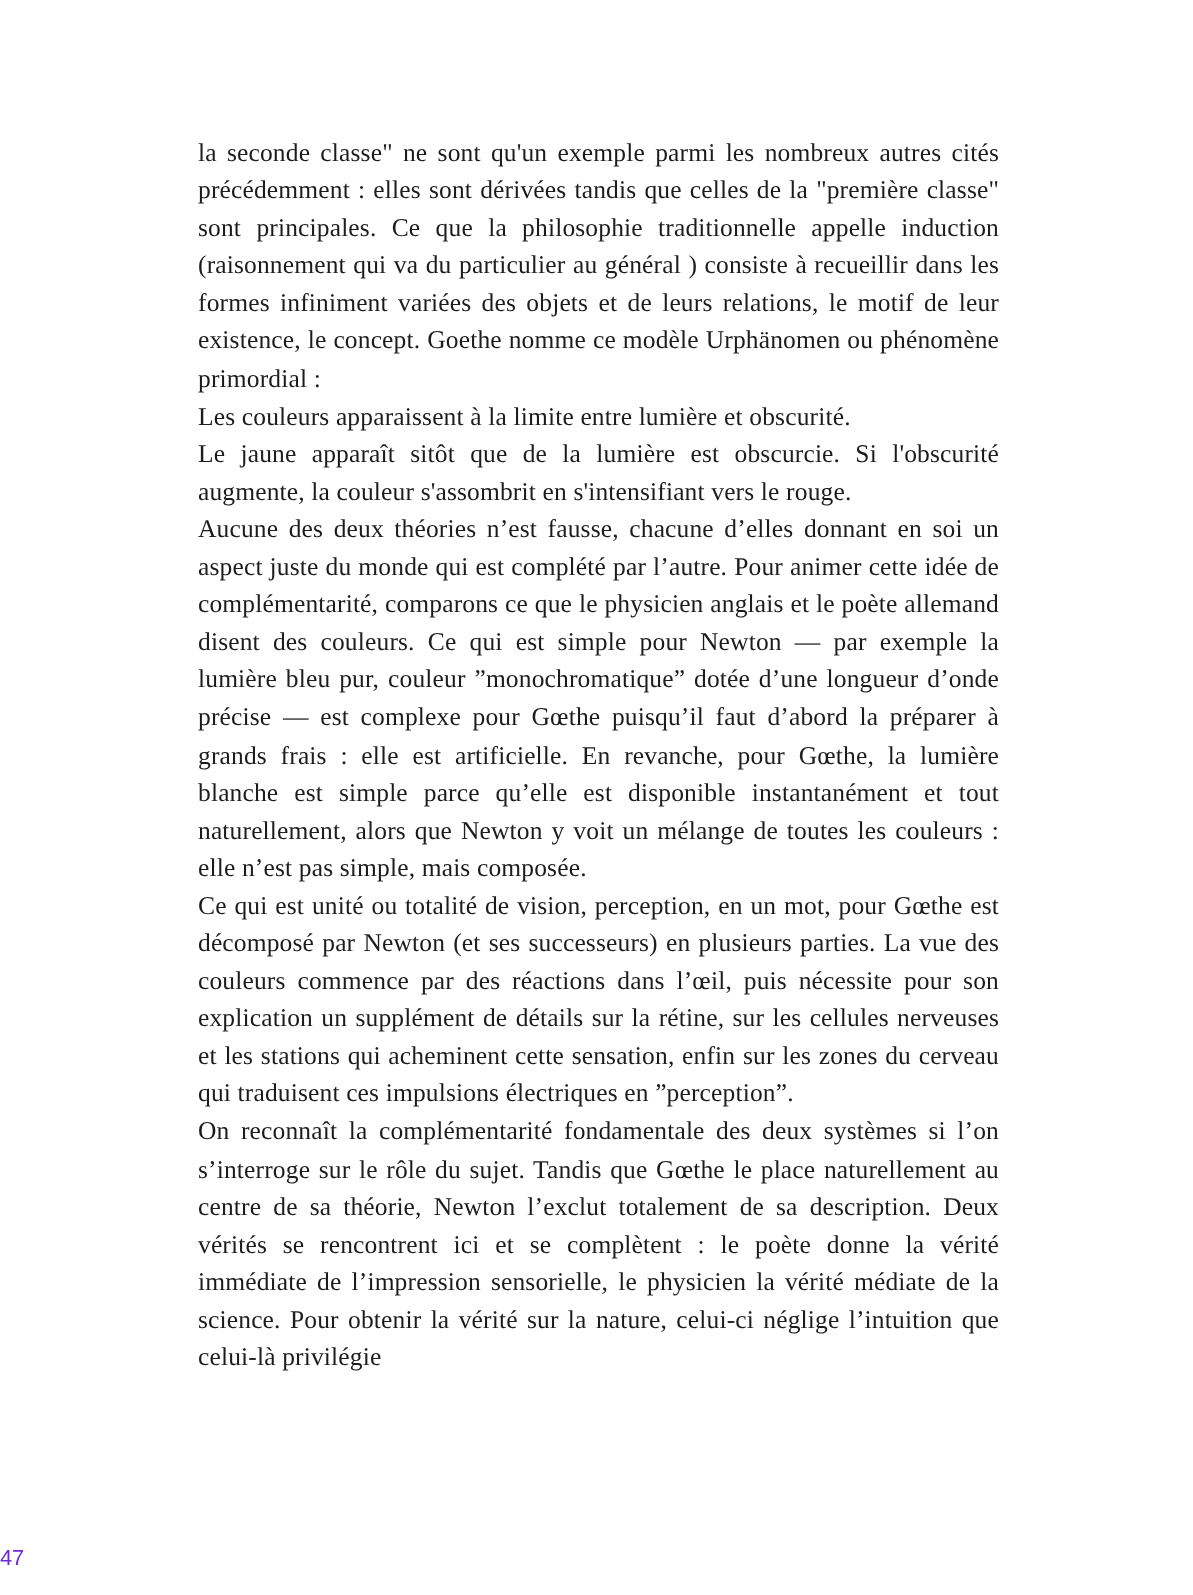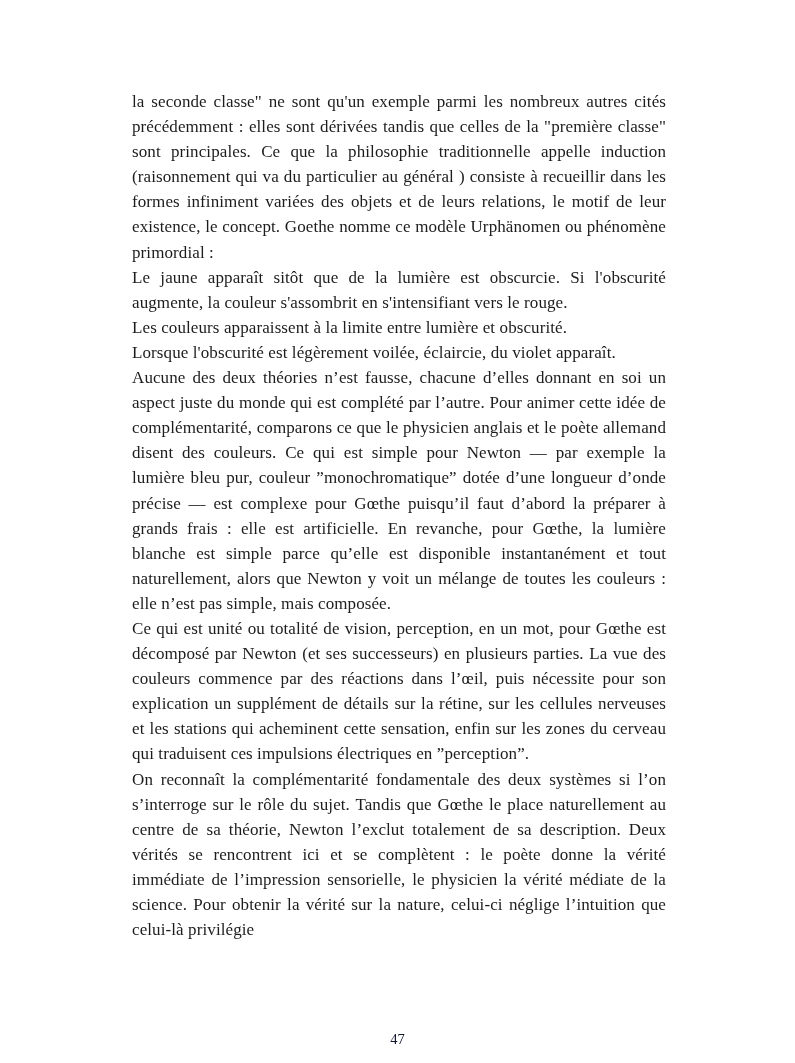--- a/index.html
+++ b/index.html
@@ -29,33 +29,32 @@
   .text-block p {
     margin: 0;
     padding: 0;
     text-align: justify;
   }
   .page-number {
     position: absolute;
     top: 1031px;
     left: 0;
     width: 795px;
-    text-align: center;
+    text-align: left;
     font-size: 14.5px;
-    color: #0f172a;
-    font-family: Liberation Serif, serif;
+    color: #6d28d9;
+    font-family: Liberation Sans, sans-serif;
   }
 </style>
 </head>
 <body>
 
 <div class="page">
   <div class="text-block">
     <p>la seconde classe" ne sont qu'un exemple parmi les nombreux autres cités précédemment : elles sont dérivées tandis que celles de la "première classe" sont principales. Ce que la philosophie traditionnelle appelle induction (raisonnement qui va du particulier au général ) consiste à recueillir dans les formes infiniment variées des objets et de leurs relations, le motif de leur existence, le concept. Goethe nomme ce modèle Urphänomen ou phénomène primordial :</p>
+    <p>Les couleurs apparaissent à la limite entre lumière et obscurité.</p>
     <p>Le jaune apparaît sitôt que de la lumière est obscurcie. Si l'obscurité augmente, la couleur s'assombrit en s'intensifiant vers le rouge.</p>
-    <p>Les couleurs apparaissent à la limite entre lumière et obscurité.</p>
-    <p>Lorsque l'obscurité est légèrement voilée, éclaircie, du violet apparaît.</p>
     <p>Aucune des deux théories n’est fausse, chacune d’elles donnant en soi un aspect juste du monde qui est complété par l’autre. Pour animer cette idée de complémentarité, comparons ce que le physicien anglais et le poète allemand disent des couleurs. Ce qui est simple pour Newton — par exemple la lumière bleu pur, couleur ”monochromatique” dotée d’une longueur d’onde précise — est complexe pour Gœthe puisqu’il faut d’abord la préparer à grands frais : elle est artificielle. En revanche, pour Gœthe, la lumière blanche est simple parce qu’elle est disponible instantanément et tout naturellement, alors que Newton y voit un mélange de toutes les couleurs : elle n’est pas simple, mais composée.</p>
     <p>Ce qui est unité ou totalité de vision, perception, en un mot, pour Gœthe est décomposé par Newton (et ses successeurs) en plusieurs parties. La vue des couleurs commence par des réactions dans l’œil, puis nécessite pour son explication un supplément de détails sur la rétine, sur les cellules nerveuses et les stations qui acheminent cette sensation, enfin sur les zones du cerveau qui traduisent ces impulsions électriques en ”perception”.</p>
     <p>On reconnaît la complémentarité fondamentale des deux systèmes si l’on s’interroge sur le rôle du sujet. Tandis que Gœthe le place naturellement au centre de sa théorie, Newton l’exclut totalement de sa description. Deux vérités se rencontrent ici et se complètent : le poète donne la vérité immédiate de l’impression sensorielle, le physicien la vérité médiate de la science. Pour obtenir la vérité sur la nature, celui-ci néglige l’intuition  que celui-là privilégie</p>
   </div>
   <div class="page-number">47</div>
 </div>
 
 </body></html>

